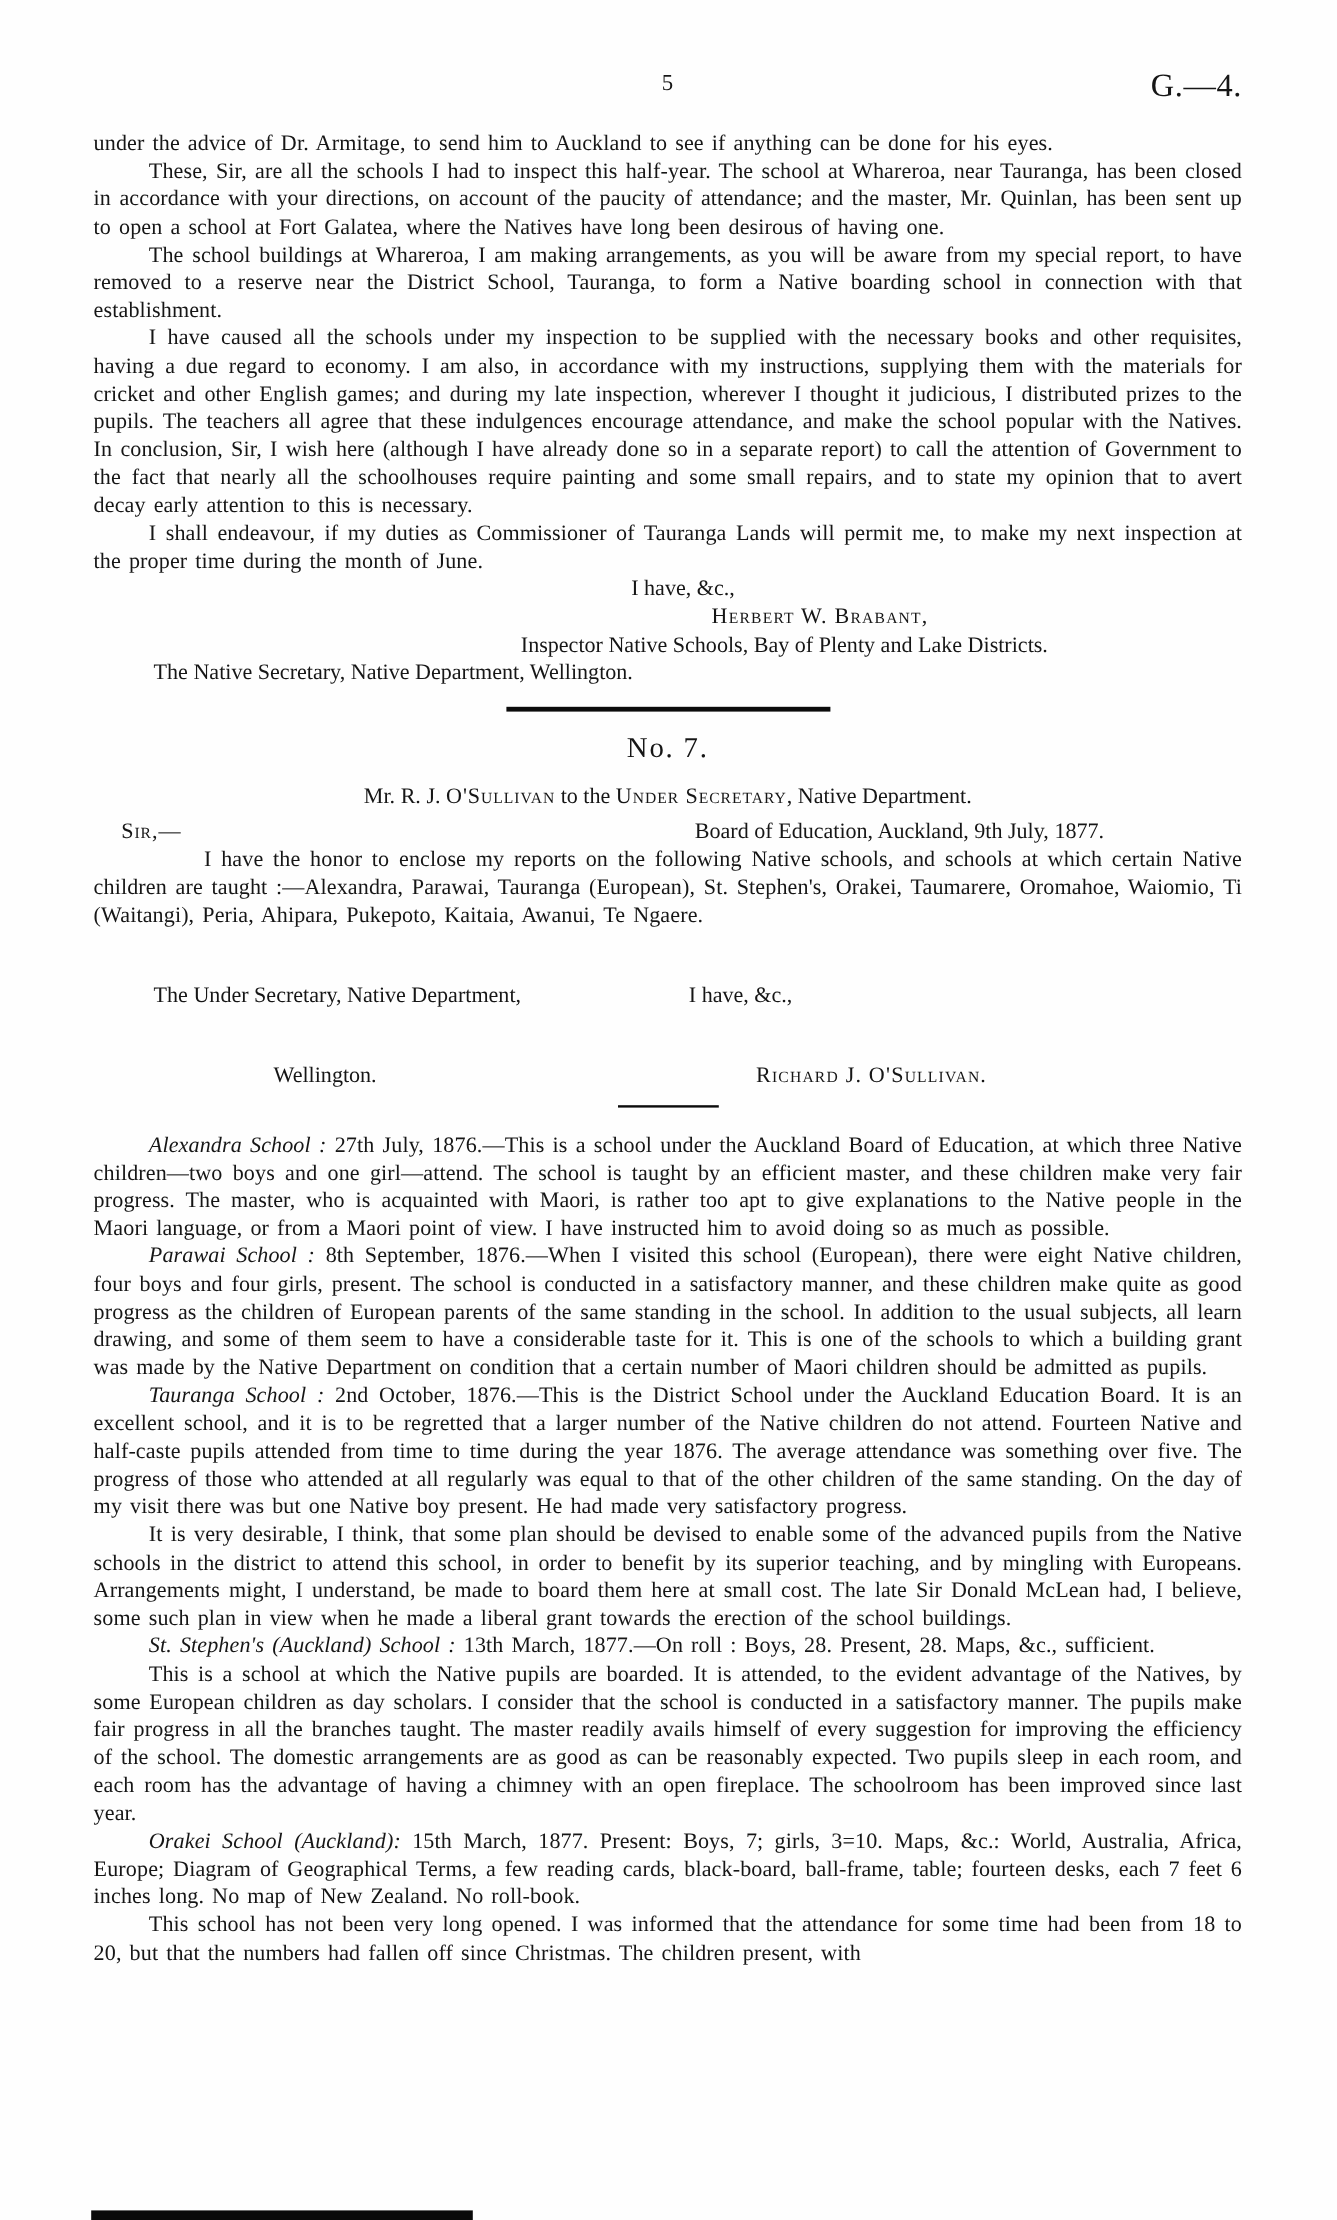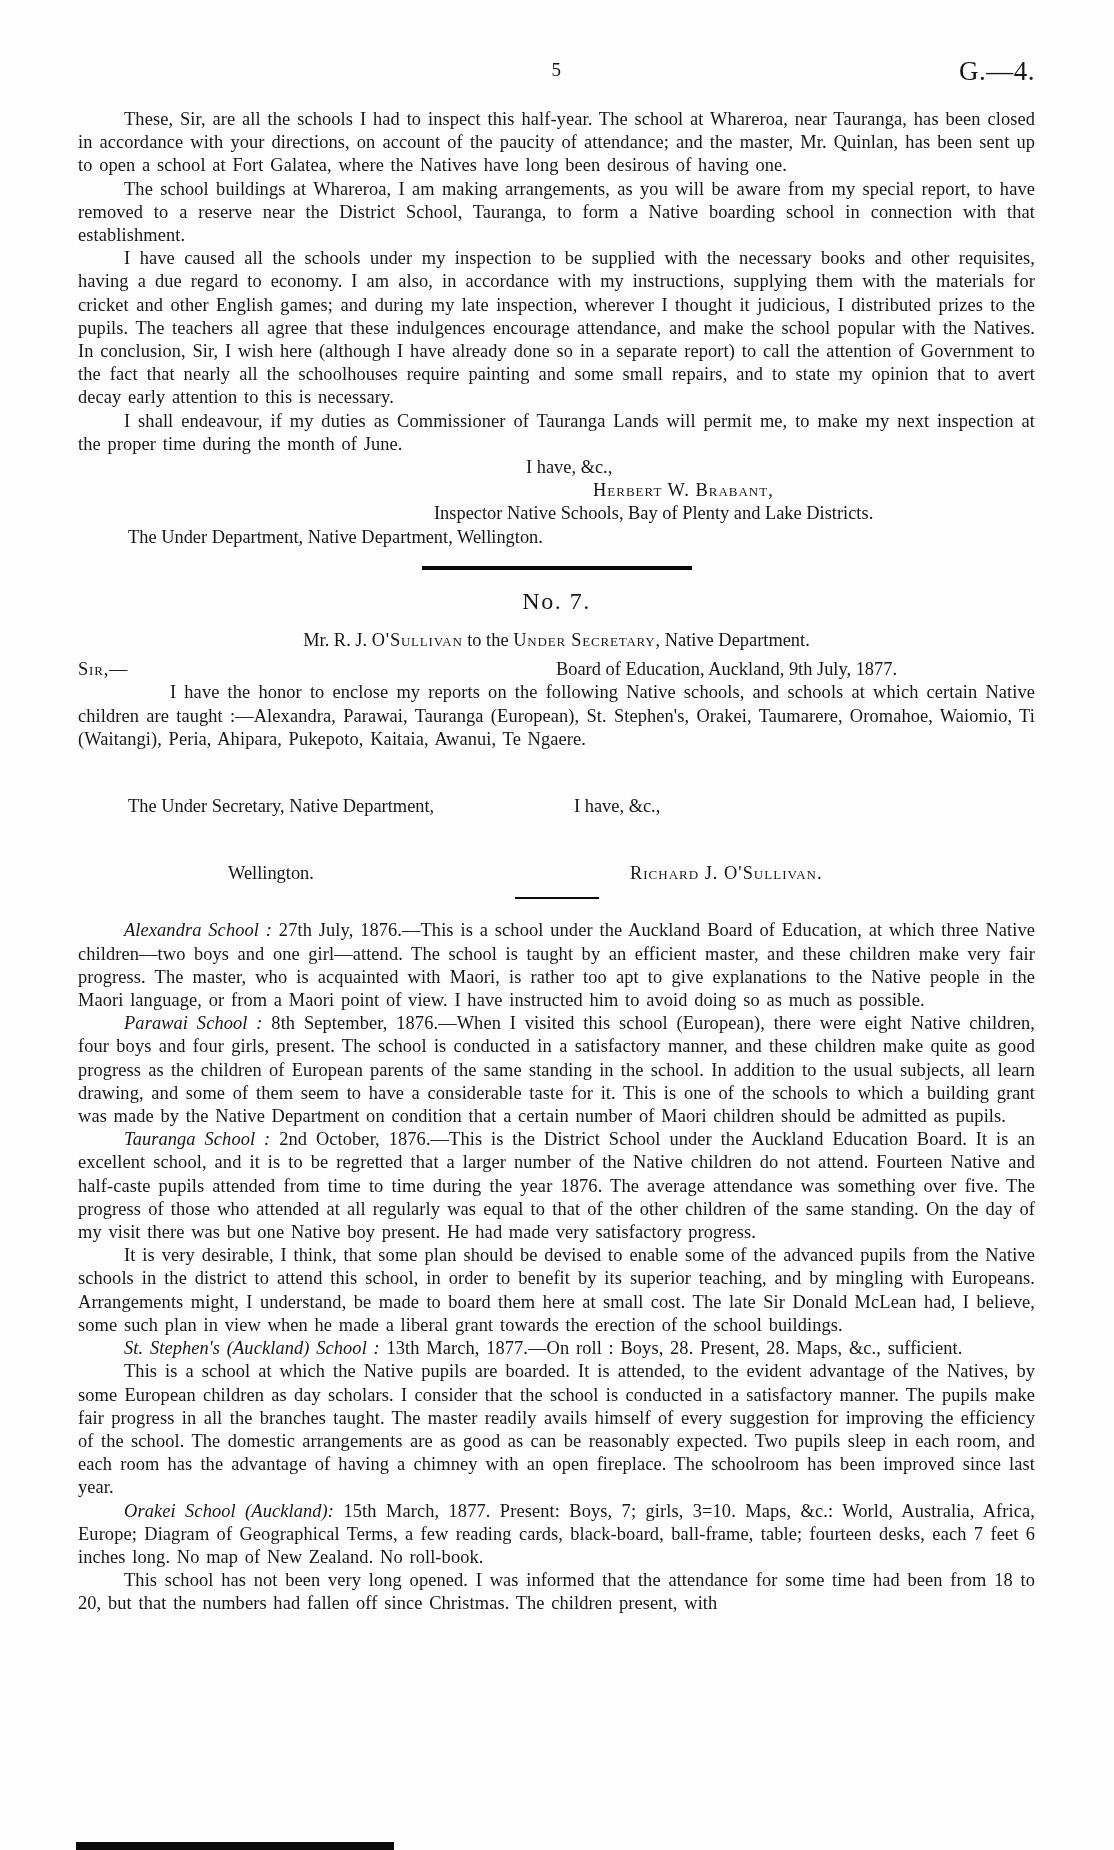--- a/index.html
+++ b/index.html
@@ -76,21 +76,21 @@
     text-align: center;
     font-size: 24px;
     letter-spacing: 1.5px;
     margin: 20px 0 16px 0;
   }
   .salutation {
     text-align: center;
     margin-bottom: 6px;
   }
   
-  .sir-row { position: relative; height: 23.2px; }
+  .sir-row { position: relative; height: 23.2px; margin-left: 23px; }
   .sir-word { position: absolute; left: 0; }
   .dateline { position: absolute; left: 478px; }
   
   .close-row { position: relative; height: 23.2px; margin-top: 44px; }
   .l2-addr1 { position: absolute; left: 50px; }
   .l2-vale  { position: absolute; left: 496px; }
   .l2-wgtn  { position: absolute; left: 150px; font-family: Liberation Serif, serif; }
   .l2-sig   { position: absolute; left: 552px; }
   .reports-gap { height: 20px; }
   
@@ -107,29 +107,30 @@
 <body>
 
 <div class="page">
   <div class="text-block">
 
     <div class="running-head">
       <span class="page-num">5</span>
       <span class="doc-ref">G.—4.</span>
     </div>
 
+    <p class="para noindent">under the advice of Dr. Armitage, to send him to Auckland to see if anything can be done for his eyes.</p>
     <p class="para">These, Sir, are all the schools I had to inspect this half-year.  The school at Whareroa, near Tauranga, has been closed in accordance with your directions, on account of the paucity of attendance; and the master, Mr. Quinlan, has been sent up to open a school at Fort Galatea, where the Natives have long been desirous of having one.</p>
     <p class="para">The school buildings at Whareroa, I am making arrangements, as you will be aware from my special report, to have removed to a reserve near the District School, Tauranga, to form a Native boarding school in connection with that establishment.</p>
     <p class="para">I have caused all the schools under my inspection to be supplied with the necessary books and other requisites, having a due regard to economy.  I am also, in accordance with my instructions, supplying them with the materials for cricket and other English games; and during my late inspection, wherever I thought it judicious, I distributed prizes to the pupils.  The teachers all agree that these indulgences encourage attendance, and make the school popular with the Natives.  In conclusion, Sir, I wish here (although I have already done so in a separate report) to call the attention of Government to the fact that nearly all the schoolhouses require painting and some small repairs, and to state my opinion that to avert decay early attention to this is necessary.</p>
     <p class="para">I shall endeavour, if my duties as Commissioner of Tauranga Lands will permit me, to make my next inspection at the proper time during the month of June.</p>
 
     <div class="sig-line pl-valediction1">I have, &amp;c.,</div>
     <div class="sig-line pl-signature1 sc-name">Herbert W. Brabant,</div>
     <div class="sig-line pl-sigtitle1">Inspector Native Schools, Bay of Plenty and Lake Districts.</div>
-    <div class="sig-line pl-addressee1">The Under Department, Native Department, Wellington.</div>
+    <div class="sig-line pl-addressee1">The Native Secretary, Native Department, Wellington.</div>
 
     <div class="divider-thick"></div>
 
     <div class="no-heading">No. 7.</div>
     <div class="salutation"><span>Mr. R. J. </span><span class="sc">O'Sullivan</span><span> to the </span><span class="sc">Under Secretary</span><span>, Native Department.</span></div>
 
     <div class="sir-row">
       <span class="sir-word sc">Sir,—</span>
       <span class="dateline">Board of Education, Auckland, 9th July, 1877.</span>
     </div>

